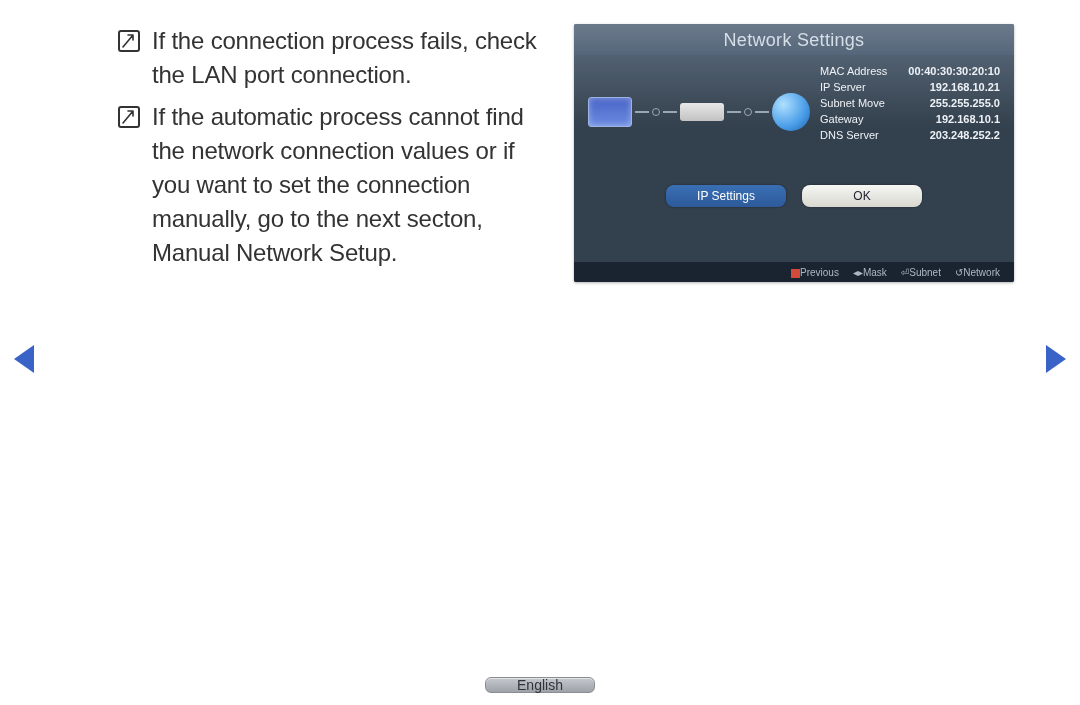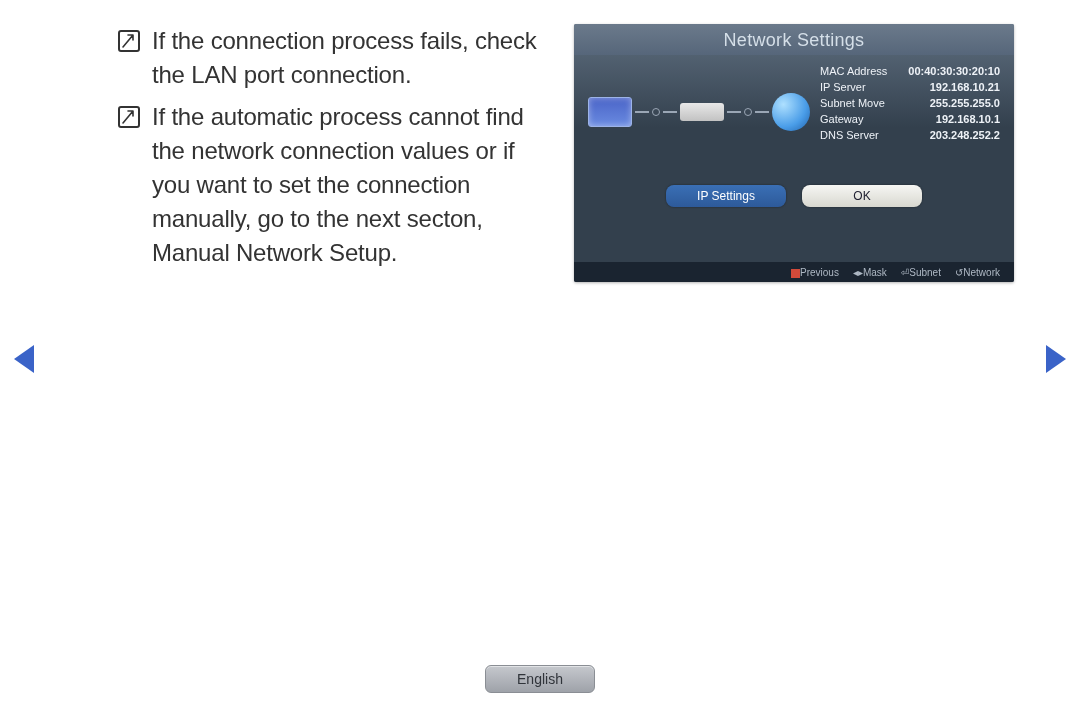--- a/index.html
+++ b/index.html
@@ -164,21 +164,21 @@
     cursor: pointer;
   }
   .nav-left { left: 14px; border-right: 20px solid #3a63c8; }
   .nav-right { right: 14px; border-left: 20px solid #3a63c8; }
   .lang-btn {
     position:absolute;
     bottom: 12px;
     left: 50%;
     transform: translateX(-50%);
     width: 110px;
-    height: 28px;
+    height: 16px;
     border-radius: 6px;
     background: linear-gradient(#c5c8cd,#9ea2a9);
     border:1px solid #8a8e94;
     display:flex;
     align-items:center;
     justify-content:center;
     color:#30343a;
     font-size: 14px;
     box-shadow: inset 0 1px 0 rgba(255,255,255,.5);
   }

